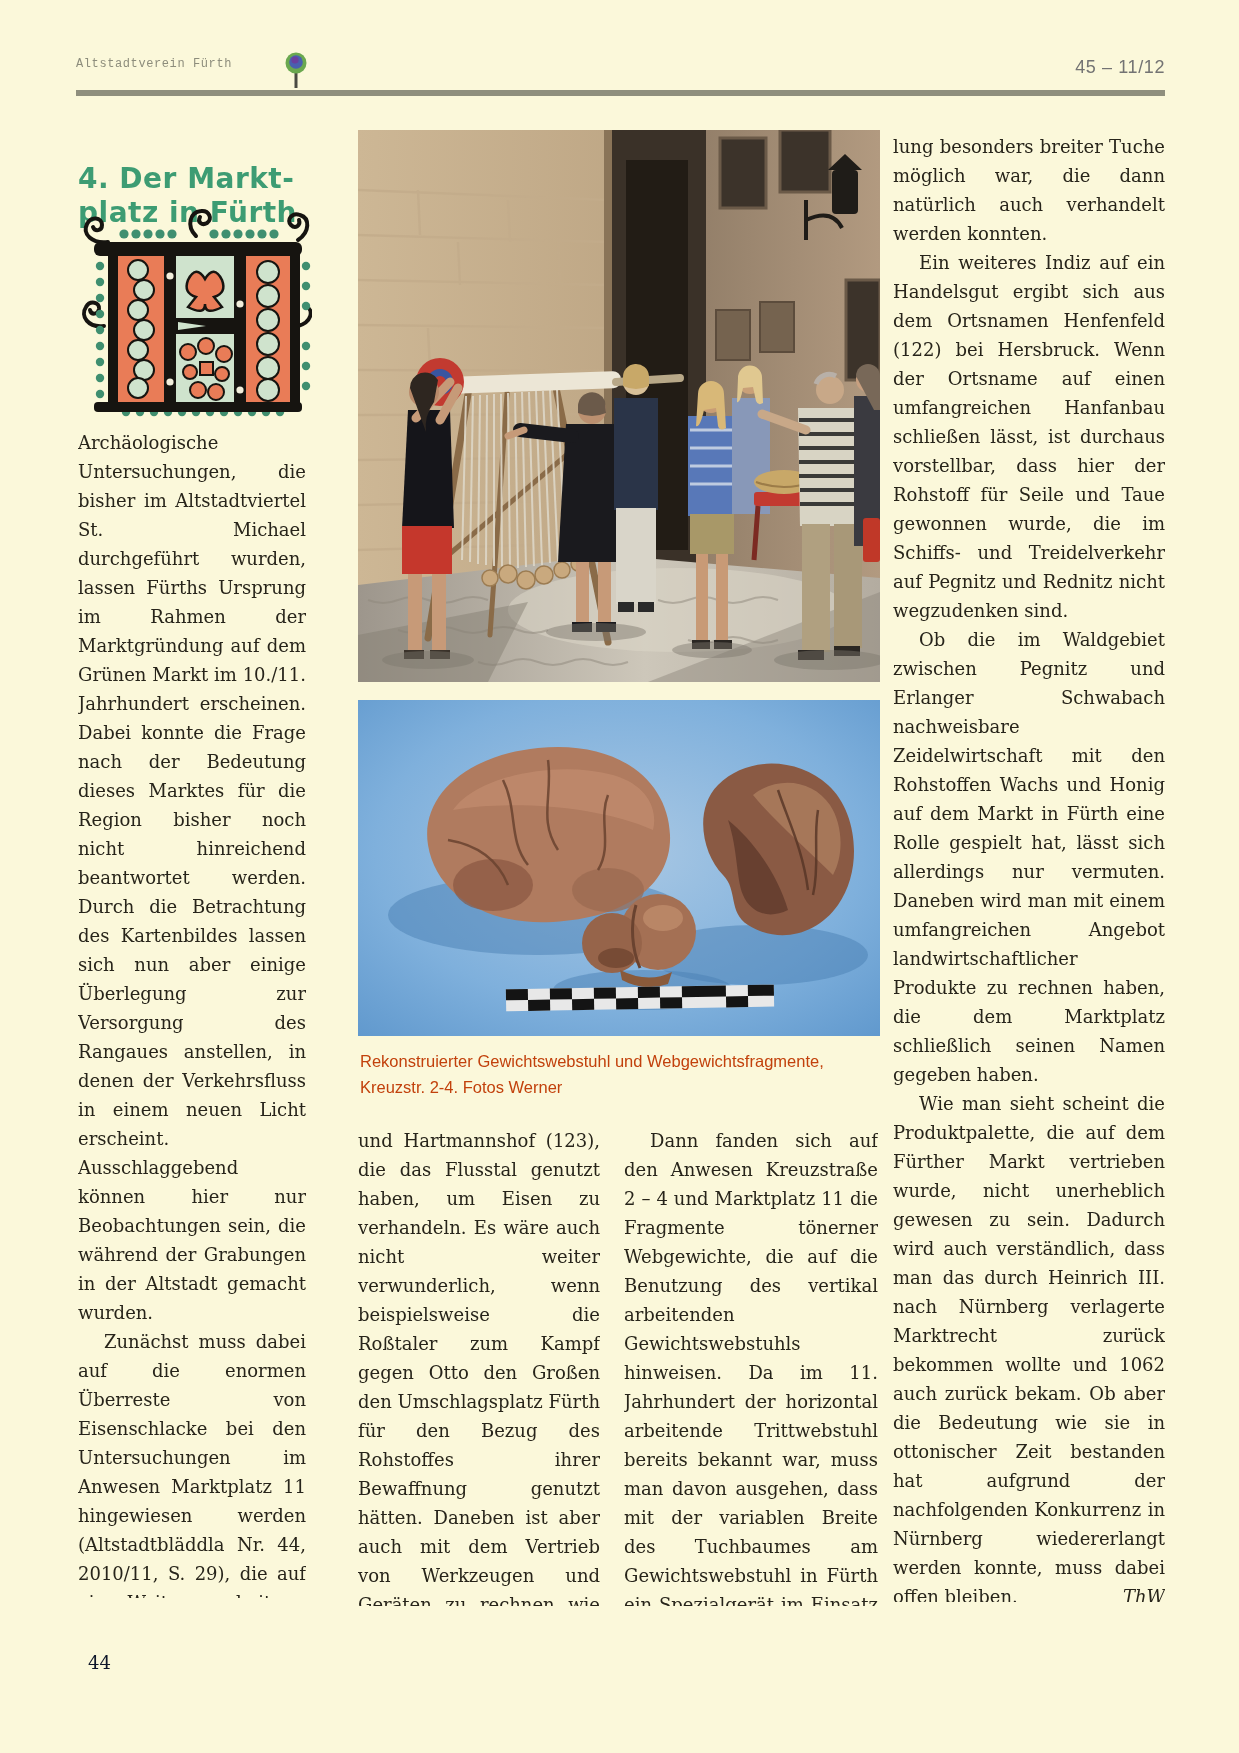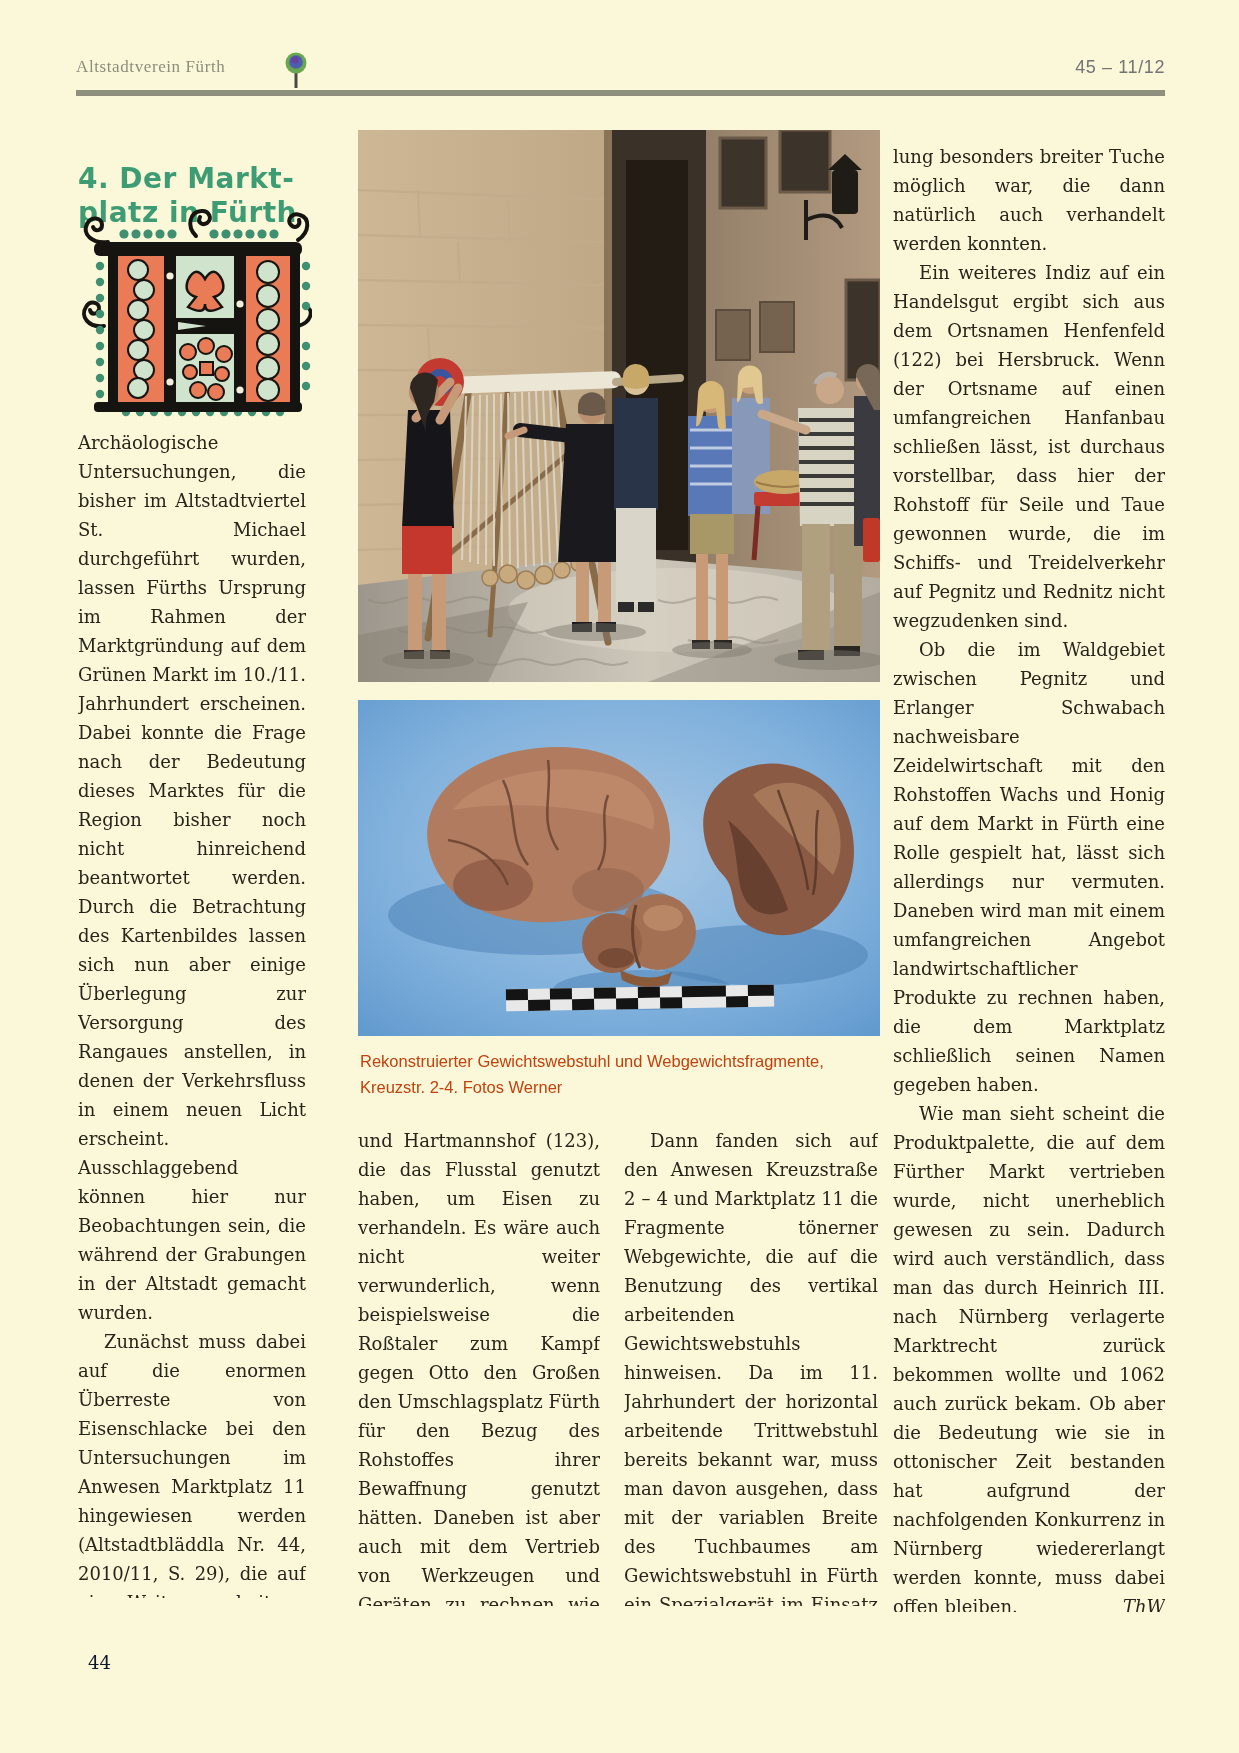--- a/index.html
+++ b/index.html
@@ -6,22 +6,22 @@
   #page{
     position:relative;
     width:1239px;height:1753px;
     background:#fbf8da;
     font-family:"DejaVu Serif",serif;
     color:#27241a;
     overflow:hidden;
     margin:0 auto;
   }
   
-  .hdr-left{position:absolute;left:76px;top:57px;font-family:Liberation Serif, serif;
-    font-size:17px;letter-spacing:.6px;color:#8d8d7c;}
+  .hdr-left{position:absolute;left:76px;top:57px;font-family:Liberation Mono, monospace;
+    font-size:12px;letter-spacing:.6px;color:#8d8d7c;}
   .hdr-right{position:absolute;right:74px;top:57px;font-family:"Liberation Sans",sans-serif;
     font-size:18px;letter-spacing:.6px;color:#737373;}
   .hdr-rule{position:absolute;left:76px;top:90px;width:1089px;height:6px;background:#8f8f7d;}
   .hdr-tree{position:absolute;left:284px;top:50px;}
   
   .title{position:absolute;left:78px;top:118px;width:250px;
     font-family:"DejaVu Sans",sans-serif;font-weight:bold;
     font-size:28px;line-height:34px;color:#3d9c73;letter-spacing:.5px;margin-top:44px;}
   
   .initial{position:absolute;left:74px;top:186px;width:238px;height:232px;}
@@ -31,21 +31,21 @@
   
   .caption{position:absolute;left:360px;top:1048px;width:520px;
     font-family:"Liberation Sans",sans-serif;font-size:16.5px;line-height:26px;color:#c2410c;}
   
   .col{position:absolute;text-align:justify;font-size:18px;line-height:29px;overflow:hidden;}
   .col p{margin:0;}
   .col p.indent{text-indent:26px;}
   #col1{left:78px;top:428px;width:228px;height:1170px;}
   #col2{left:358px;top:1126px;width:242px;height:480px;}
   #col3{left:624px;top:1126px;width:254px;height:480px;}
-  #col4{left:893px;top:132px;width:272px;height:1470px;margin-top:10px;}
+  #col4{left:893px;top:132px;width:272px;height:1470px;}
   .sig{float:right;font-style:italic;}
   .pageno{position:absolute;left:88px;top:1652px;font-size:18px;color:#0f172a;}
 </style>
 </head>
 <body>
 
 <div id="page">
 
   <div class="hdr-left">Altstadtverein Fürth</div>
   <span class="hdr-tree">

